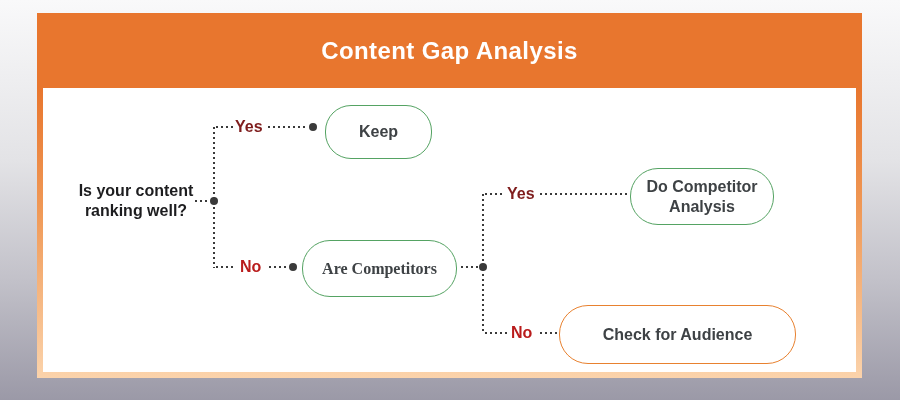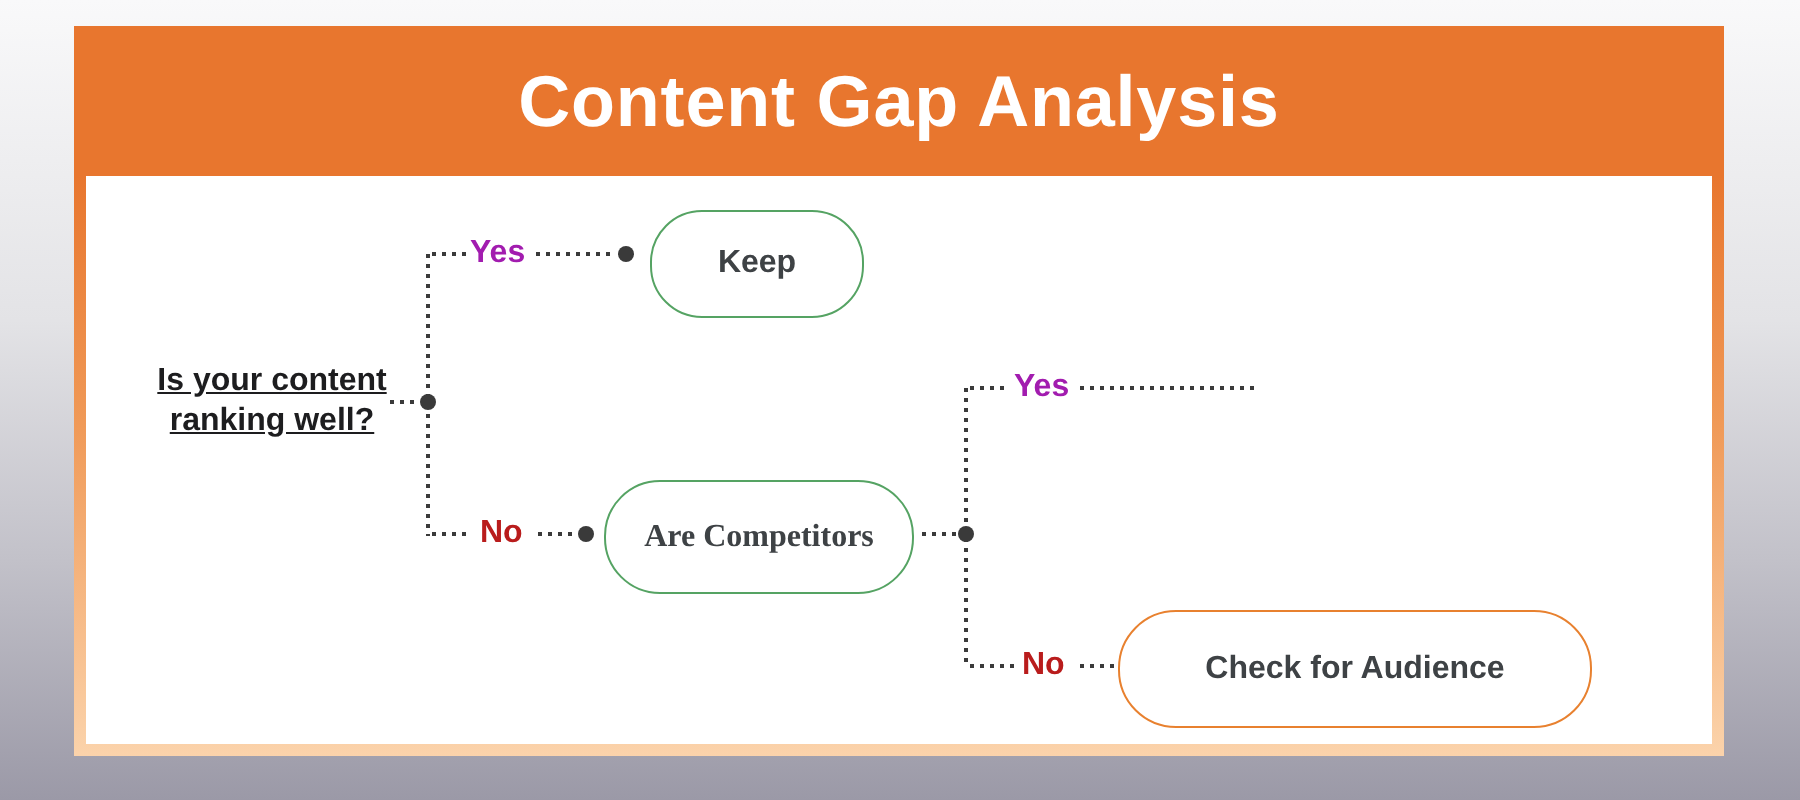--- a/index.html
+++ b/index.html
@@ -11,35 +11,35 @@
   }
   .panel{
     position:absolute;left:37px;top:13px;width:825px;height:365px;
     background:linear-gradient(180deg,#e8762e 0%,#e8762e 75px,#f09a58 55%,#fbd3ab 100%);
   }
   .header{
     position:absolute;left:0;top:0;width:100%;height:75px;
     display:flex;align-items:center;justify-content:center;
   }
   .header h1{
-    margin:0;color:#ffffff;font-size:36px;font-weight:bold;letter-spacing:.4px;text-align:right;
+    margin:0;color:#ffffff;font-size:24px;font-weight:bold;letter-spacing:.4px;text-align:right;
   }
   .content{
     position:absolute;left:6px;top:75px;width:813px;height:284px;
     background:#ffffff;
   }
   .abs{position:absolute;}
   .question{
     left:28px;top:93px;width:130px;text-align:center;
-    font-size:16px;font-weight:bold;line-height:20px;color:#1d1d1f;text-decoration:underline;
+    font-size:16px;font-weight:bold;line-height:20px;color:#1d1d1f;
   }
   .branch-label{
     font-size:16px;font-weight:bold;line-height:18px;
   }
-  .green-label{color:#a21caf;}
+  .green-label{color:#7f1d1d;}
   .orange-label{color:#b91c1c;}
   .hdots{height:2px;background:repeating-linear-gradient(90deg,#3a3a3a 0 2px,transparent 2px 5px);}
   .vdots{width:2px;background:repeating-linear-gradient(180deg,#3a3a3a 0 2px,transparent 2px 5px);}
   .cdot{width:8px;height:8px;border-radius:50%;background:#3a3a3a;}
   .node{
     display:flex;flex-direction:column;align-items:center;justify-content:center;
     background:#fff;text-align:center;
     font-size:16px;font-weight:bold;line-height:20px;color:#3e4245;
   }
   .node.green{border:1.6px solid #55a363;}
@@ -85,20 +85,24 @@
       <div>Are Competitors</div>
     </div>
 
     <div class="abs hdots" style="left:418px;top:178px;width:17px;"></div>
     <div class="abs cdot" style="left:436px;top:175px;"></div>
     <div class="abs vdots" style="left:439px;top:106px;height:139px;"></div>
 
     <div class="abs hdots" style="left:442px;top:105px;width:19px;"></div>
     <div class="abs branch-label green-label" style="left:464px;top:97px;">Yes</div>
     <div class="abs hdots" style="left:497px;top:105px;width:87px;"></div>
+    <div class="abs node green node-do">
+      <div>Do Competitor</div>
+      <div>Analysis</div>
+    </div>
 
     <div class="abs hdots" style="left:442px;top:244px;width:22px;"></div>
     <div class="abs branch-label orange-label" style="left:468px;top:236px;">No</div>
     <div class="abs hdots" style="left:497px;top:244px;width:18px;"></div>
     <div class="abs cdot" style="left:517px;top:241px;"></div>
     <div class="abs node orange node-check">
       <div>Check for Audience</div>
     </div>
 
   </div>

